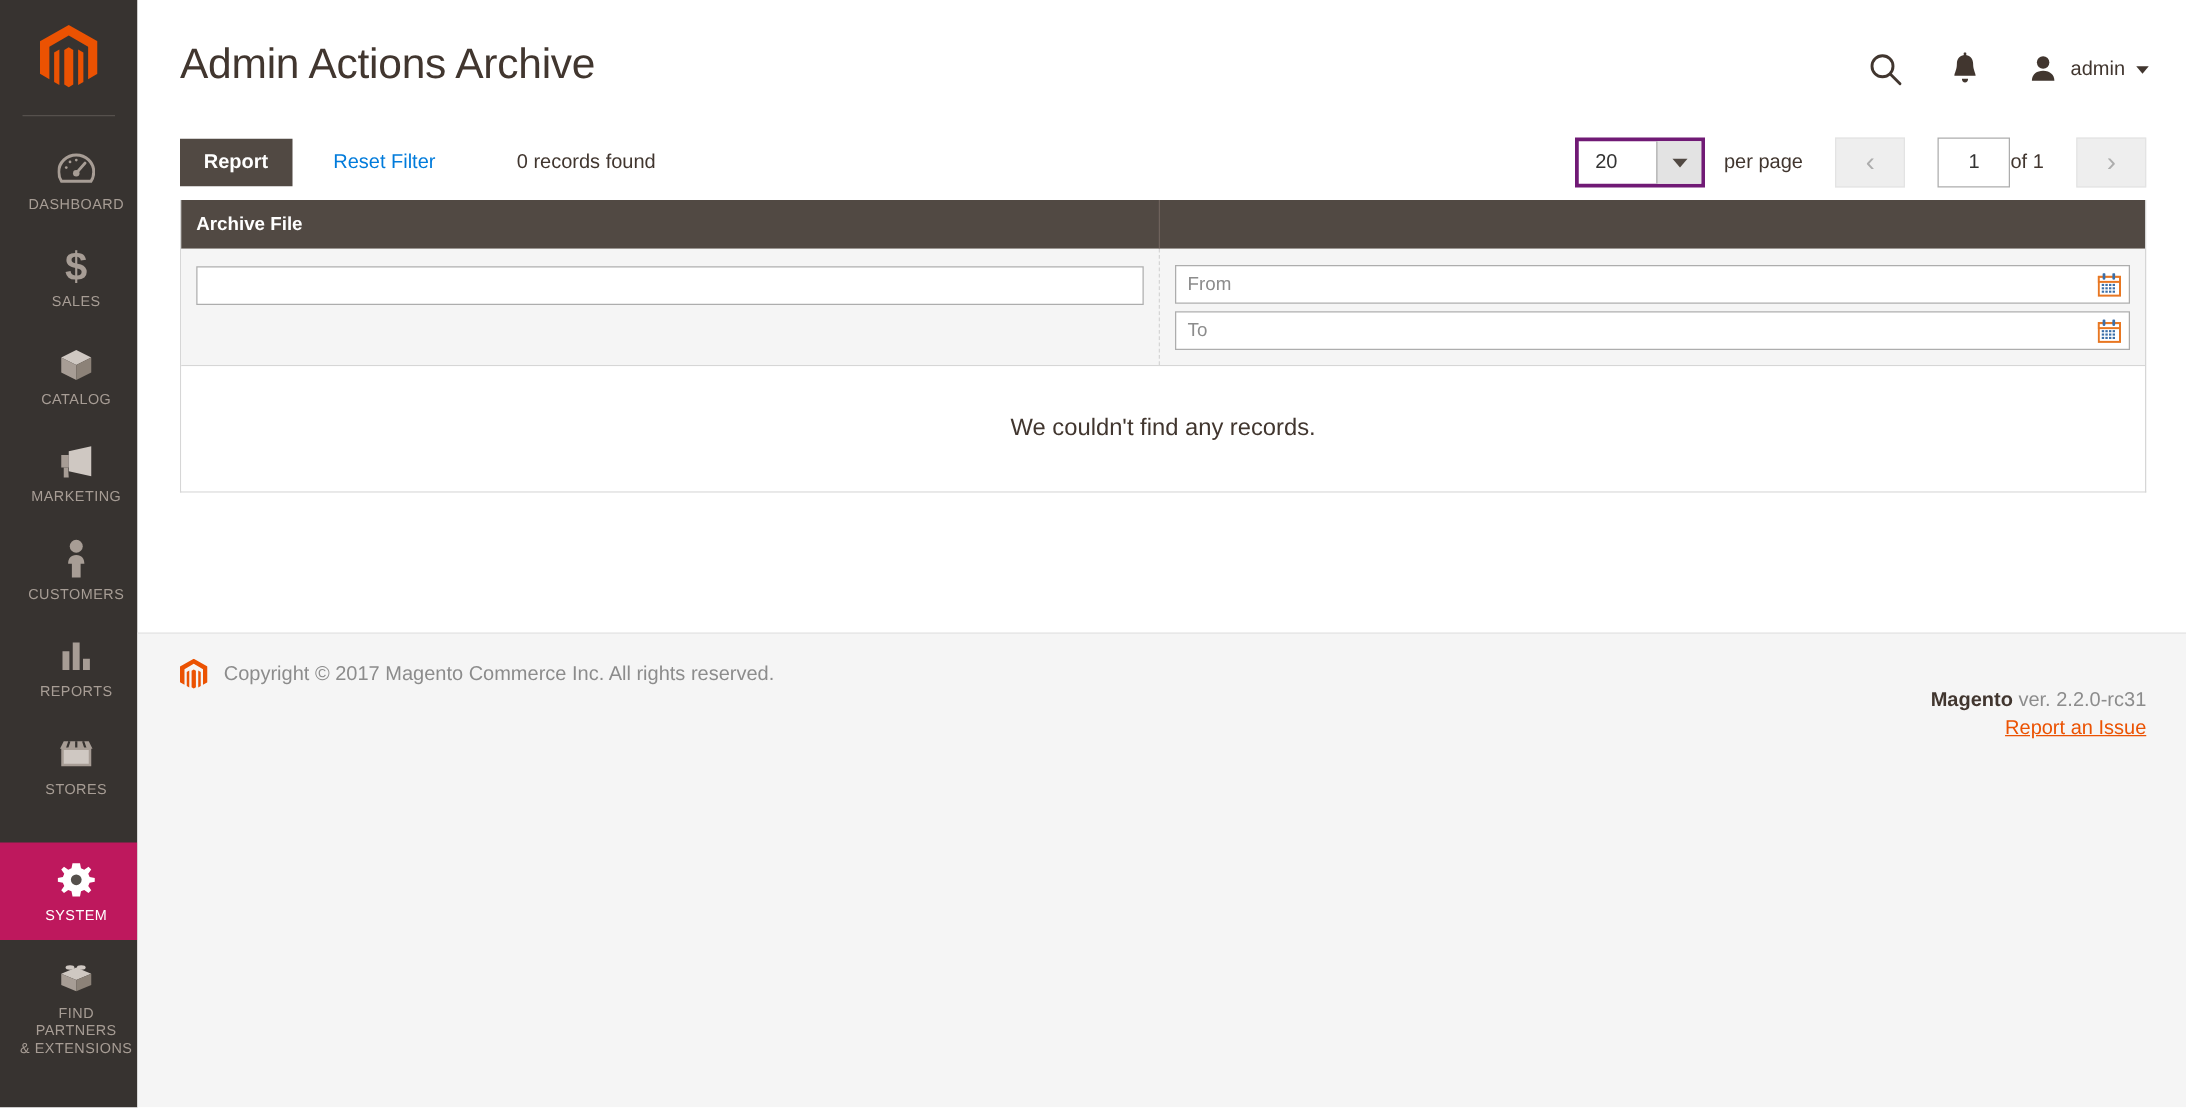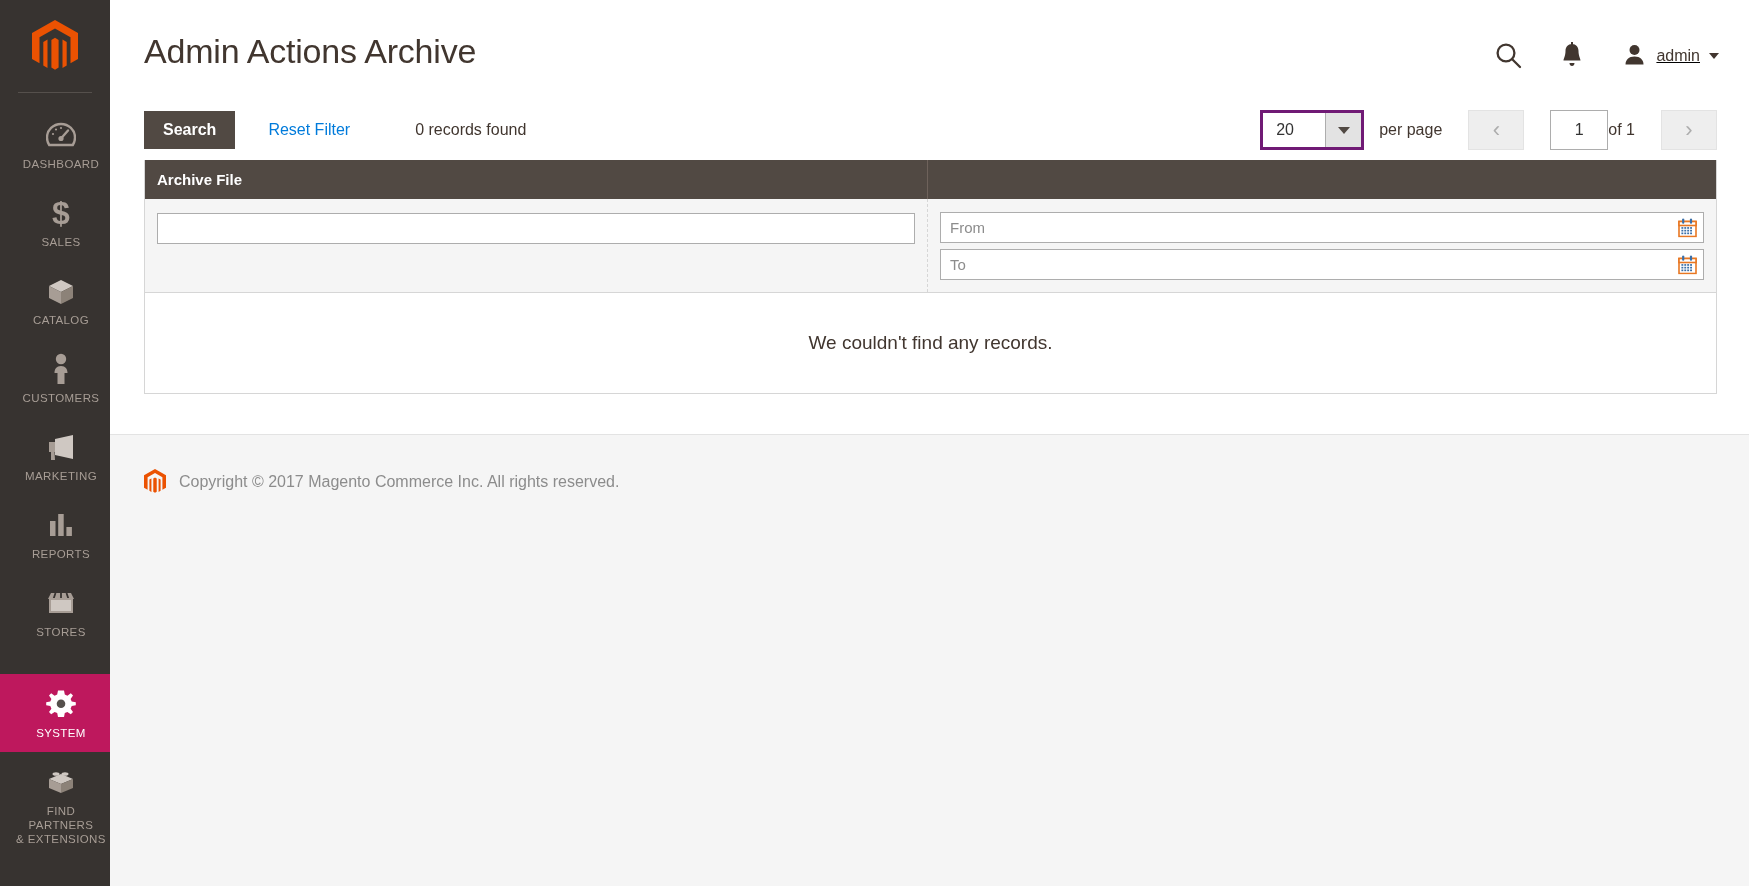--- a/index.html
+++ b/index.html
@@ -64,21 +64,20 @@
   .page-title {
     font-size: 34px; font-weight: normal;
     color: #41362f;
     margin: 0; padding-top: 10px;
     flex: 1;
     letter-spacing: -0.2px;
   }
   .header-tools {
     display: flex; align-items: center; gap: 38px;
     padding-top: 20px;
-    text-decoration: underline;
   }
   .icon-btn { cursor: pointer; display: flex; align-items: center; }
   .admin-user {
     display: flex; align-items: center; gap: 9px;
     cursor: pointer;
   }
   .admin-name { font-size: 16px; color: #41362f; }
   .caret-down {
     width: 0; height: 0;
     border-left: 5px solid transparent;
@@ -204,22 +203,22 @@
     height: 100px;
     display: flex; align-items: center; justify-content: center;
     background: #ffffff;
     color: #41362f; font-size: 19px;
   }
 
   
   .footer {
     background: #f5f5f5;
     border-top: 1px solid #e3e3e3;
-    height: 452px;
-    padding: 34px 32px 0 34px;
+    height: 380px;
+    padding: 20px 32px 0 34px;
     display: flex; align-items: flex-start; flex-direction: column;
   }
   .footer-left { display: flex; align-items: center; gap: 13px; }
   .copyright { color: #8c8c8c; font-size: 16px; }
   .footer-right { margin-left: auto; text-align: right; }
   .ver-line { color: #8c8c8c; font-size: 16px; }
   .ver-line b { color: #41362f; }
   .report-link {
     color: #eb5202; font-size: 16px;
     text-decoration: underline; cursor: pointer;
@@ -272,37 +271,37 @@
           <path d="M4 10 L16 4 L28 10 L16 16 Z" fill="#cfc8c2"></path>
           <path d="M4 10 L4 22 L16 28 L16 16 Z" fill="#a79d95"></path>
           <path d="M28 10 L28 22 L16 28 L16 16 Z" fill="#8c8278"></path>
         </svg>
       </span>
       <span class="nav-label">CATALOG</span>
     </a>
 
     <a class="nav-item">
       <span class="nav-icon">
-        <svg width="22" height="32" viewBox="0 0 22 32">
-          <circle cx="11" cy="6" r="5.2" fill="#a79d95"></circle>
-          <path d="M11 13 C6.5 13 4.5 16 4.5 20 L7.5 20 L7.5 31 L14.5 31 L14.5 20 L17.5 20 C17.5 16 15.5 13 11 13 Z" fill="#a79d95"></path>
-        </svg>
-      </span>
-      <span class="nav-label">CUSTOMERS</span>
-    </a>
-
-    <a class="nav-item">
-      <span class="nav-icon">
         <svg width="32" height="28" viewBox="0 0 32 28">
           <path d="M4 9 L4 19 L10 19 L10 9 Z" fill="#a79d95"></path>
           <path d="M10 6 L28 2 L28 26 L10 22 Z" fill="#cfc8c2"></path>
           <path d="M6 19 L6 27 L10 27 L9.5 19 Z" fill="#a79d95"></path>
         </svg>
       </span>
       <span class="nav-label">MARKETING</span>
+    </a>
+
+    <a class="nav-item">
+      <span class="nav-icon">
+        <svg width="22" height="32" viewBox="0 0 22 32">
+          <circle cx="11" cy="6" r="5.2" fill="#a79d95"></circle>
+          <path d="M11 13 C6.5 13 4.5 16 4.5 20 L7.5 20 L7.5 31 L14.5 31 L14.5 20 L17.5 20 C17.5 16 15.5 13 11 13 Z" fill="#a79d95"></path>
+        </svg>
+      </span>
+      <span class="nav-label">CUSTOMERS</span>
     </a>
 
 
     <a class="nav-item">
       <span class="nav-icon">
         <svg width="28" height="28" viewBox="0 0 28 28">
           <rect x="3" y="10" width="5.5" height="15" fill="#a79d95"></rect>
           <rect x="11.2" y="3" width="5.5" height="22" fill="#a79d95"></rect>
           <rect x="19.4" y="16" width="5.5" height="9" fill="#a79d95"></rect>
         </svg>
@@ -379,21 +378,21 @@
           <span class="admin-name">admin</span>
           <span class="caret-down"></span>
         </span>
 
       </div>
     </div>
 
     <div class="content">
 
       <div class="grid-toolbar">
-        <button class="btn-search">Search</button>
+        <button class="btn-search">Report</button>
         <a class="link-reset">Reset Filter</a>
         <span class="records-found">0 records found</span>
 
         <div class="pager">
           <div class="select-wrap">
             <span class="select-value">20</span>
             <span class="select-arrow">
                 <i></i>
               </span>
           </div>
@@ -480,16 +479,22 @@
     <div class="footer">
       <div class="footer-left">
         <svg width="22" height="25" viewBox="0 0 46 52">
           <path d="M23 0 L46 13 L46 39 L38.5 43.3 L38.5 17.3 L23 8.4 L7.5 17.3 L7.5 43.3 L0 39 L0 13 Z" fill="#eb5202"></path>
           <path d="M19.4 47.6 L19.4 19.9 L23 17.8 L26.6 19.9 L26.6 47.6 L23 49.7 Z" fill="#eb5202"></path>
           <path d="M11.3 45.5 L11.3 22 L15.5 19.6 L15.5 47.9 Z" fill="#eb5202"></path>
           <path d="M34.7 45.5 L34.7 22 L30.5 19.6 L30.5 47.9 Z" fill="#eb5202"></path>
         </svg>
         <span class="copyright">Copyright © 2017 Magento Commerce Inc. All rights reserved.</span>
       </div>
+      <div class="footer-right">
+        <div class="ver-line">
+          <b>Magento</b><span> ver. 2.2.0-rc31</span>
+        </div>
+        <a class="report-link">Report an Issue</a>
+      </div>
     </div>
 
   </div>
 </div>
 
 </body></html>

